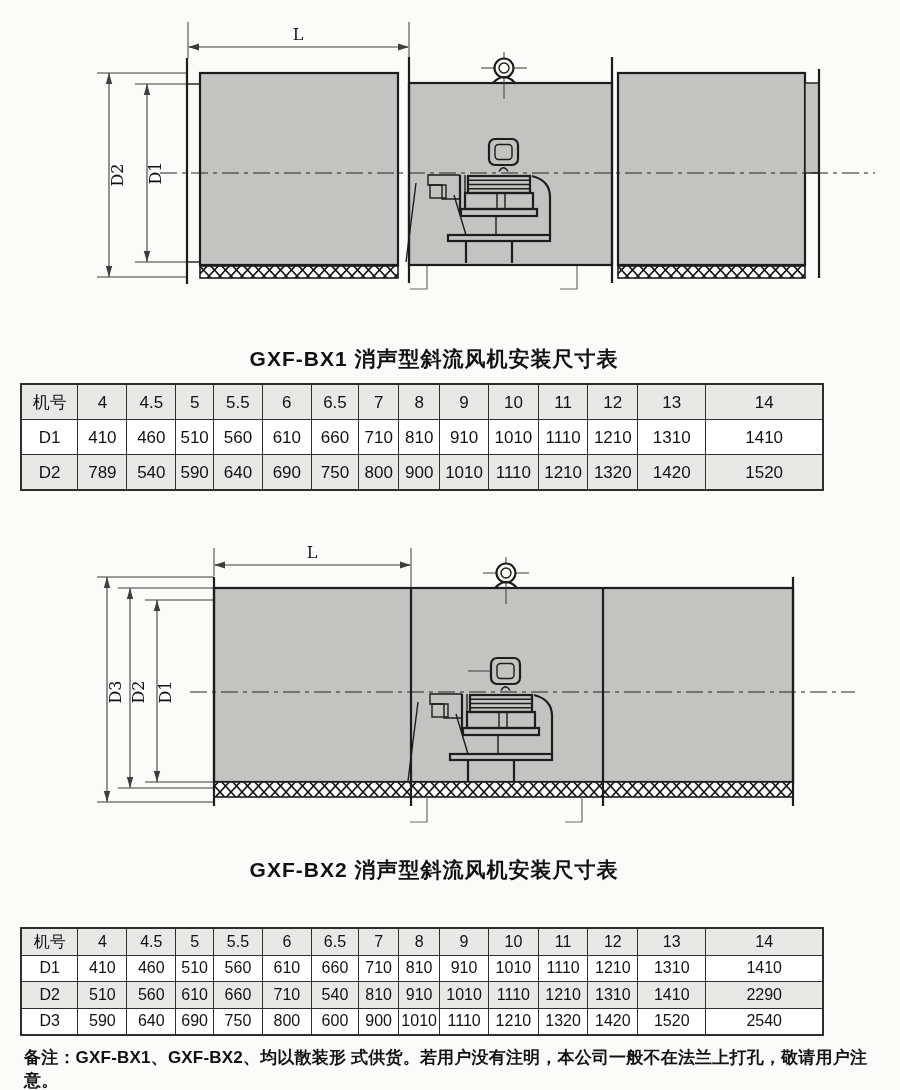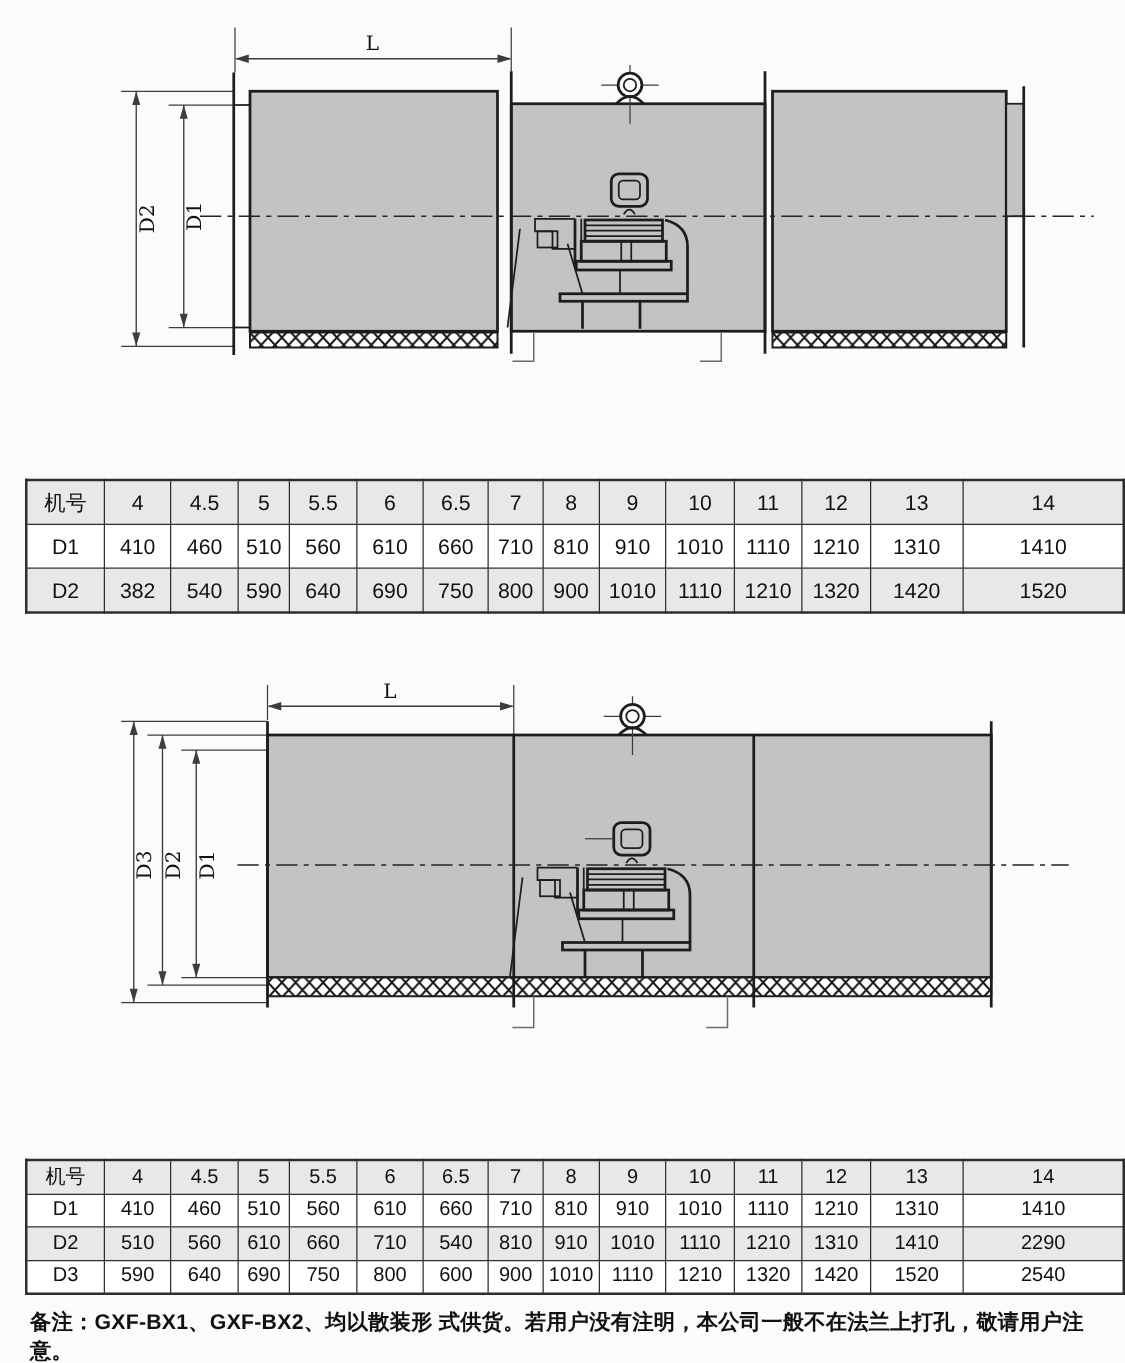--- a/index.html
+++ b/index.html
@@ -26,21 +26,21 @@
   .center{stroke:#242422;stroke-width:1.2;fill:none;stroke-dasharray:17 5 4 5;}
   .leader{stroke:#6b6b69;stroke-width:1.2;fill:none;}
   .dimtext{font-family:"DejaVu Serif",serif;font-size:16px;fill:var(--text);}
 
   .sec-title{position:absolute;left:0;width:868px;margin:0;text-align:center;
      font-size:21px;font-weight:700;letter-spacing:1px;color:var(--text);
      font-family:"Liberation Sans",sans-serif;}
   #title1{top:345px;}
   #title2{top:856px;}
 
-  .tablewrap{position:absolute;left:20px;width:880px;}
+  .tablewrap{position:absolute;left:20px;width:804px;}
   #wrap1{top:383px;}
   #wrap2{top:927px;}
   table.dimtable{width:100%;border-collapse:collapse;table-layout:fixed;
      background:#ffffff;border:2.5px solid var(--table-border);}
   table.dimtable th,table.dimtable td{border:1.5px solid var(--table-border);
      text-align:center;vertical-align:middle;font-weight:400;padding:0;line-height:1;
      font-family:"Liberation Sans",sans-serif;color:var(--text);}
   table.dimtable thead tr{background:var(--table-header-bg);}
   table.dimtable tbody tr:nth-child(even){background:var(--row-alt-bg);}
   #wrap1 th,#wrap1 td{height:34px;font-size:17px;}
@@ -204,20 +204,21 @@
       <use href="#sym-motor" x="506" y="692"></use>
       <line x1="468" y1="671" x2="490" y2="671" class="thin"></line>
 
       <line x1="190" y1="692" x2="855" y2="692" class="center"></line>
 
       <path d="M427,797 L427,822 L410,822" class="leader"></path>
       <path d="M582,797 L582,822 L565,822" class="leader"></path>
     </g>
   </svg>
 
+  <h2 class="sec-title" id="title1">GXF-BX1 消声型斜流风机安装尺寸表</h2>
 
   <div class="tablewrap" id="wrap1">
     <table class="dimtable">
         <colgroup>
           <col style="width: 7.1%;">
           <col style="width: 6.1%;">
           <col style="width: 6.1%;">
           <col style="width: 4.7%;">
           <col style="width: 6.1%;">
           <col style="width: 6.1%;">
@@ -263,39 +264,40 @@
             <td>810</td>
             <td>910</td>
             <td>1010</td>
             <td>1110</td>
             <td>1210</td>
             <td>1310</td>
             <td>1410</td>
           </tr>
           <tr>
             <th>D2</th>
-            <td>382</td>
+            <td>789</td>
             <td>540</td>
             <td>590</td>
             <td>640</td>
             <td>690</td>
             <td>750</td>
             <td>800</td>
             <td>900</td>
             <td>1010</td>
             <td>1110</td>
             <td>1210</td>
             <td>1320</td>
             <td>1420</td>
             <td>1520</td>
           </tr>
         </tbody>
       </table>
   </div>
 
+  <h2 class="sec-title" id="title2">GXF-BX2 消声型斜流风机安装尺寸表</h2>
 
   <div class="tablewrap" id="wrap2">
     <table class="dimtable">
         <colgroup>
           <col style="width: 7.1%;">
           <col style="width: 6.1%;">
           <col style="width: 6.1%;">
           <col style="width: 4.7%;">
           <col style="width: 6.1%;">
           <col style="width: 6.1%;">

